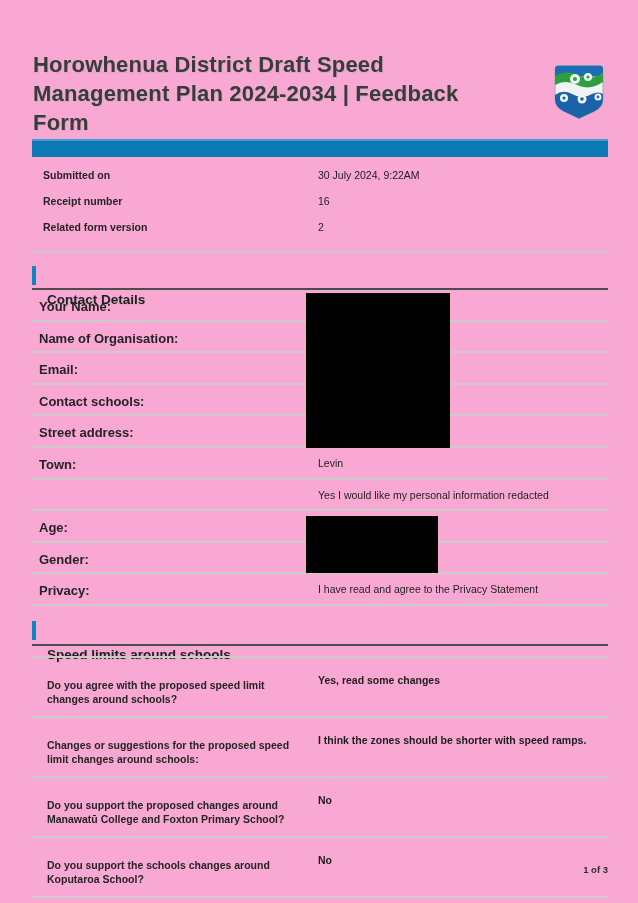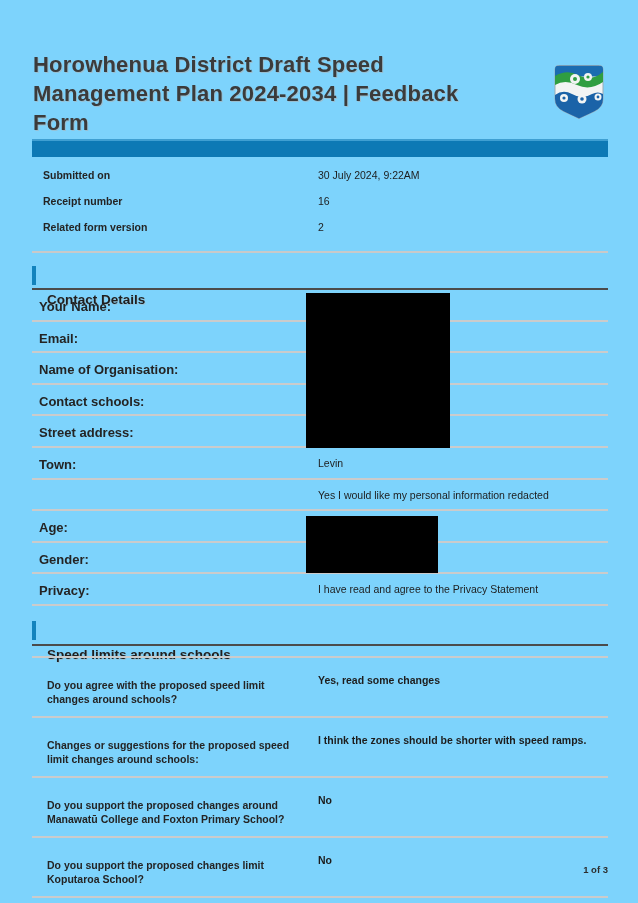--- a/index.html
+++ b/index.html
@@ -1,16 +1,16 @@
 <!DOCTYPE html>
 <html><head>
 <meta charset="utf-8">
 <style>
   html,body{margin:0;padding:0;background:#7f7f7f;font-family:"Liberation Sans",sans-serif;}
-  .doc{position:relative;width:638px;height:903px;background:#7dd3fc;overflow:hidden;color:#262626;}
+  .doc{position:relative;width:638px;height:903px;background:#f9a8d4;overflow:hidden;color:#262626;}
 
   
   .title{position:absolute;left:33px;top:50px;width:445px;font-size:22px;line-height:29px;
          font-weight:bold;color:#3b3b3b;letter-spacing:.2px;
          text-shadow:1px 1px 0 rgba(175,175,175,.55);}
   .logo{position:absolute;left:549px;top:62px;width:60px;height:60px;}
   .bluebar{position:absolute;left:32px;top:139px;width:576px;height:18px;background:#0d79b5;
            border-top:2px solid #3f9fd2;box-sizing:border-box;}
 
   
@@ -99,25 +99,25 @@
   <div class="accent" style="left:32px;top:266px;"></div>
   <div class="sec-head" style="left:47px;top:268px;">Contact Details</div>
   <div class="dark-rule" style="top:288px;"></div>
 
   <div class="rows">
     <div class="c-row">
       <span class="lbl">Your Name:</span>
       <span class="val"></span>
     </div>
     <div class="c-row">
-      <span class="lbl">Email:</span>
+      <span class="lbl">Name of Organisation:</span>
       <span class="val"></span>
     </div>
     <div class="c-row">
-      <span class="lbl">Name of Organisation:</span>
+      <span class="lbl">Email:</span>
       <span class="val"></span>
     </div>
     <div class="c-row">
       <span class="lbl">Contact schools:</span>
       <span class="val"></span>
     </div>
     <div class="c-row">
       <span class="lbl">Street address:</span>
       <span class="val"></span>
     </div>
@@ -156,20 +156,20 @@
     </div>
     <div class="qa-row">
       <div class="q">Changes or suggestions for the proposed speed limit changes around schools:</div>
       <div class="a">I think the zones should be shorter with speed ramps.</div>
     </div>
     <div class="qa-row">
       <div class="q">Do you support the proposed changes around Manawatū College and Foxton Primary School?</div>
       <div class="a">No</div>
     </div>
     <div class="qa-row">
-      <div class="q">Do you support the proposed changes limit Koputaroa School?</div>
+      <div class="q">Do you support the schools changes around Koputaroa School?</div>
       <div class="a">No</div>
     </div>
   </div>
 
   <div class="footer">1 of 3</div>
 
 </div>
 
 </body></html>

